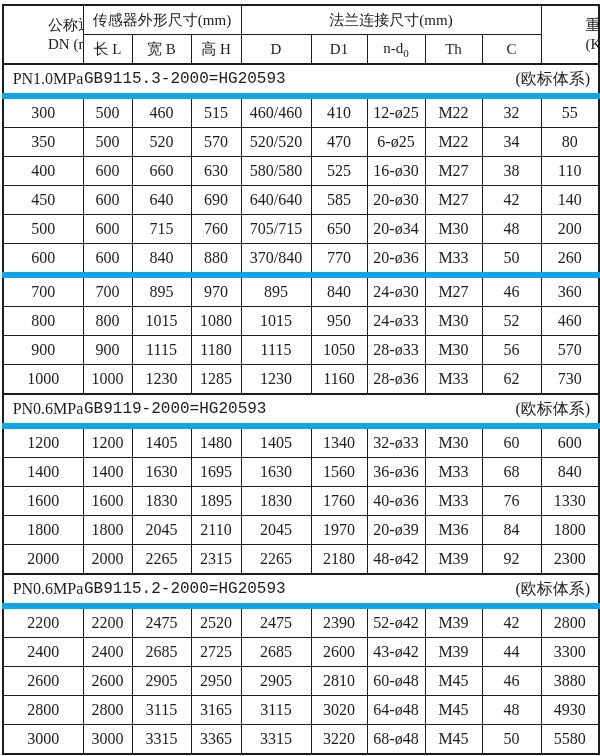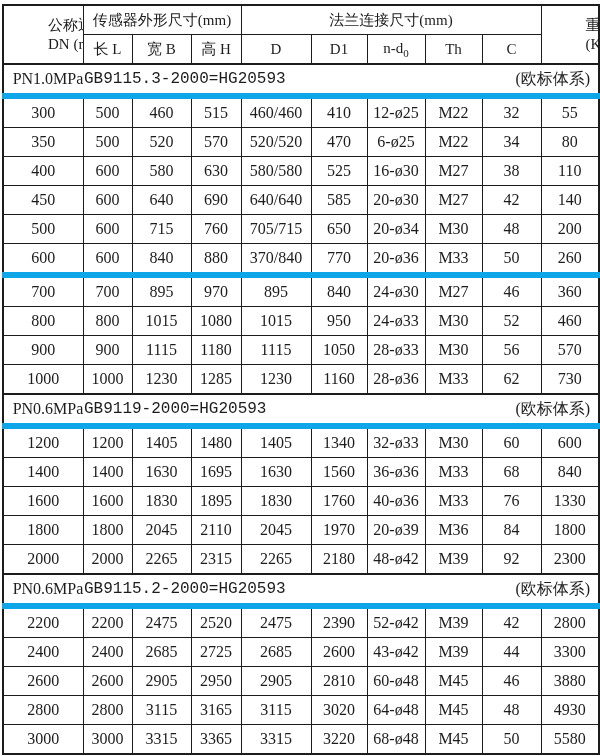--- a/index.html
+++ b/index.html
@@ -131,21 +131,21 @@
           <td>520/520</td>
           <td>470</td>
           <td>6-ø25</td>
           <td>M22</td>
           <td>34</td>
           <td>80</td>
         </tr>
         <tr>
           <td>400</td>
           <td>600</td>
-          <td>580</td>
+          <td>660</td>
           <td>630</td>
           <td>580/580</td>
           <td>525</td>
           <td>16-ø30</td>
           <td>M27</td>
           <td>38</td>
           <td>110</td>
         </tr>
         <tr>
           <td>450</td>

